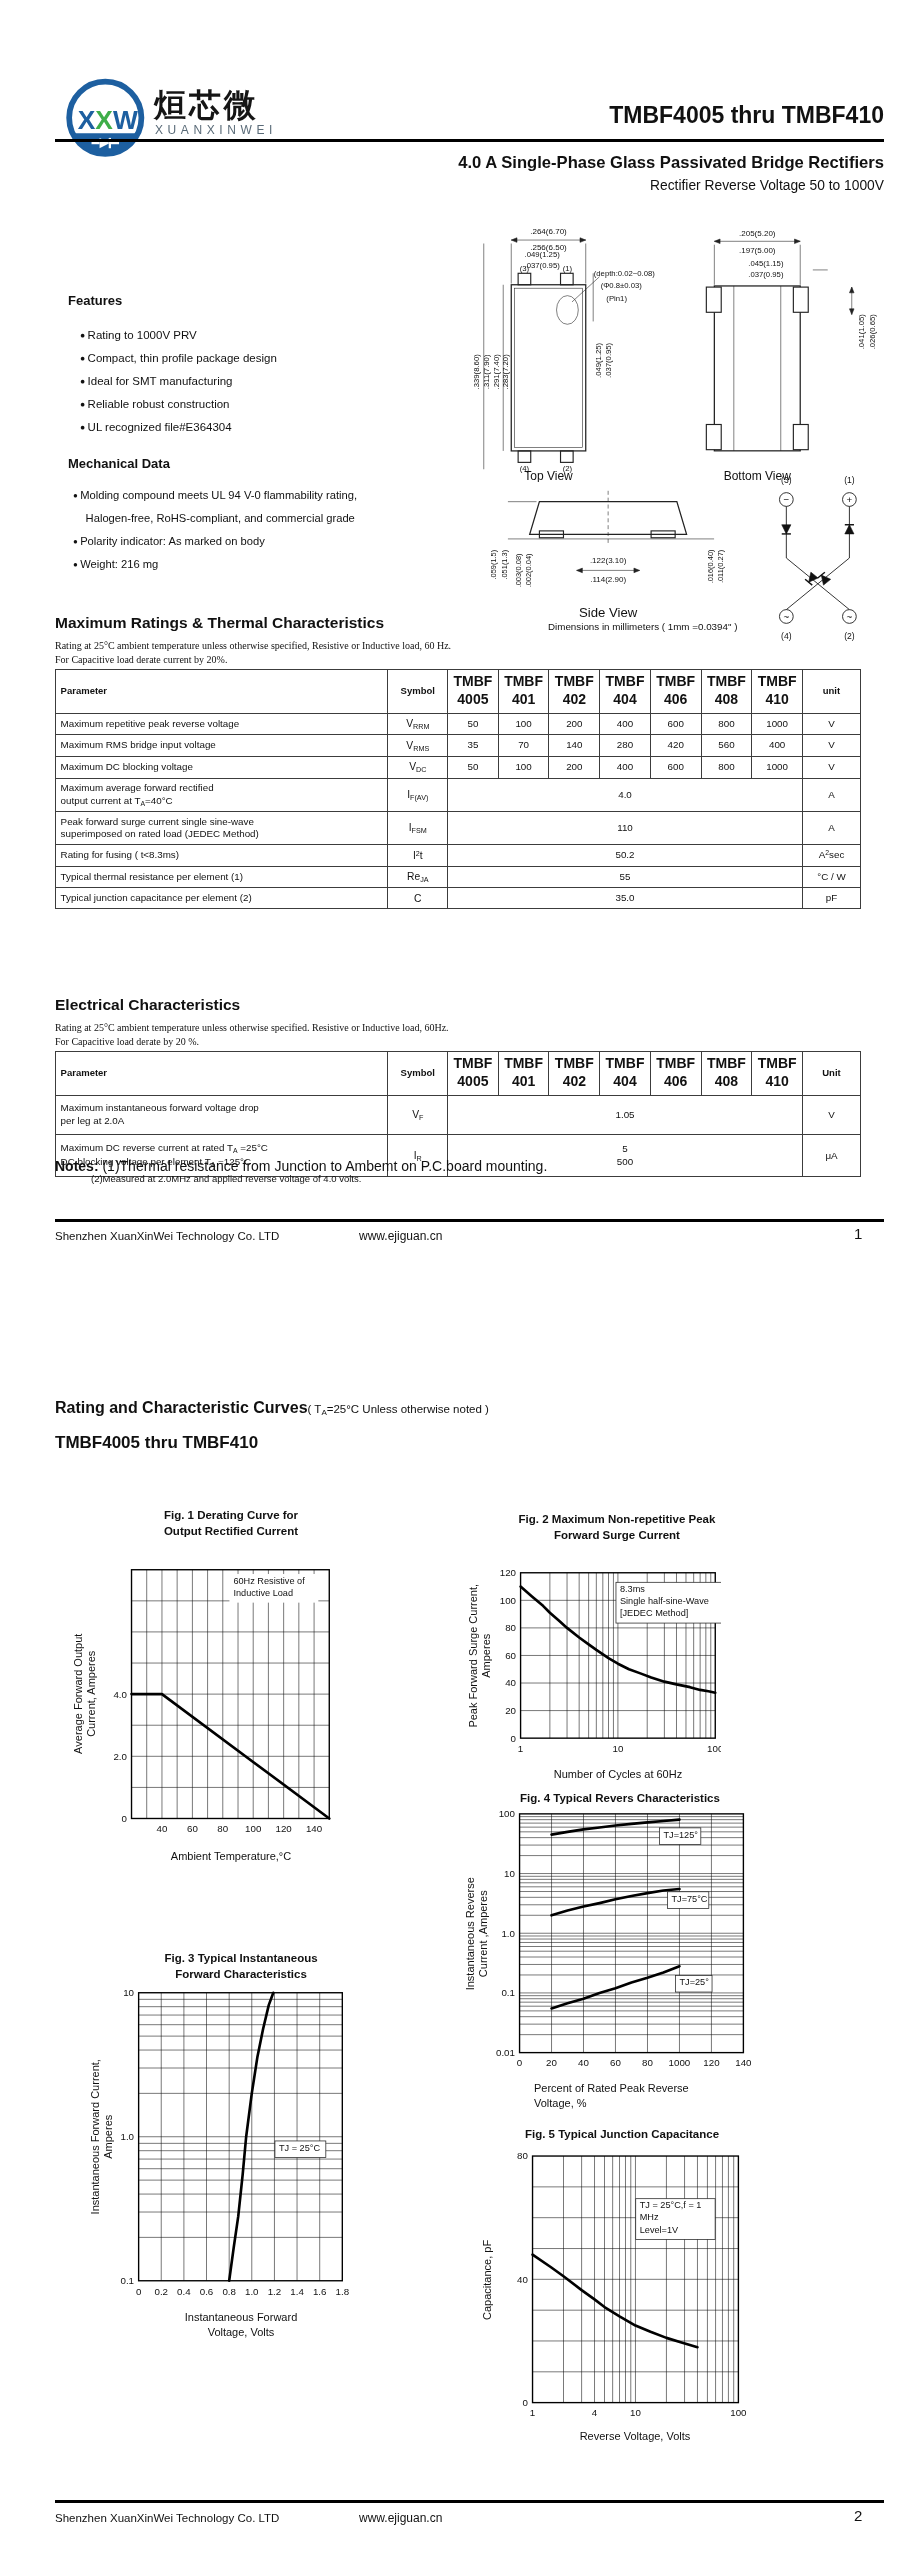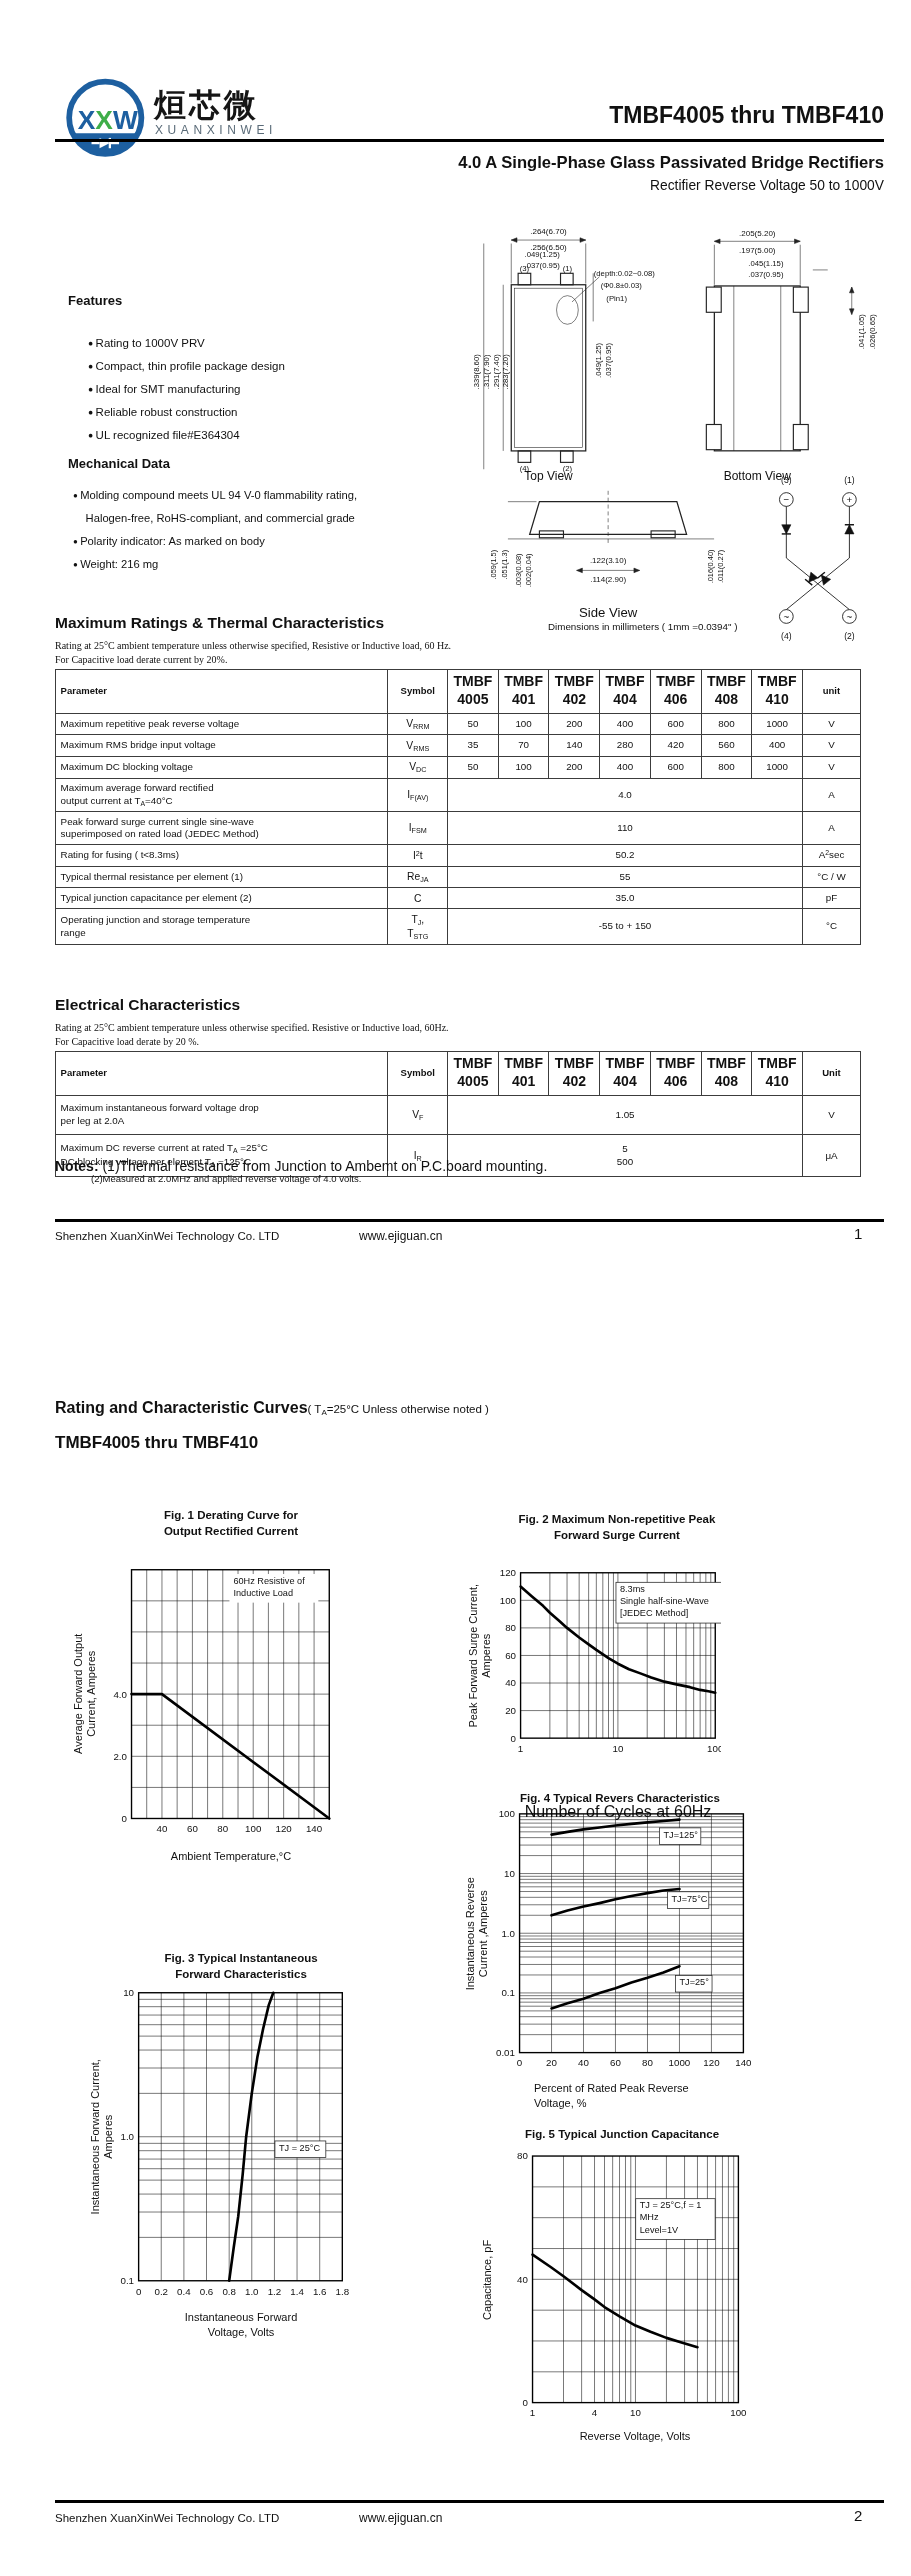--- a/index.html
+++ b/index.html
@@ -4,21 +4,21 @@
 <style>
   html,body{margin:0;padding:0;background:#e8e8e8;}
   body{font-family:"Liberation Sans",sans-serif;color:#111;}
   .page{position:relative;width:912px;height:2576px;background:#fff;margin:0 auto;overflow:hidden;}
   .abs{position:absolute;}
   .b{font-weight:bold;}
   .rt{text-align:right;}
   .rule{position:absolute;background:#000;}
   .h1{font-size:13px;font-weight:bold;}
   .h2{font-size:15.5px;font-weight:bold;}
-  .bullet-list{font-size:11.5px;line-height:23px;list-style:none;margin:12px;padding:0;}
+  .bullet-list{font-size:11.5px;line-height:23px;list-style:none;margin:4px;padding:0;}
   .bullet-list li::before{content:"● ";font-size:8.6px;vertical-align:1.1px;}
   .mech-line{font-size:11.2px;line-height:23px;}
   .mech-line.bl::before{content:"●";font-size:8px;margin-right:2.3px;vertical-align:1.1px;}
   .mech-line.cont{padding-left:12.6px;}
   .small-note{font-size:10px;line-height:13.8px;font-family:Liberation Serif, serif;}
   .dtable{border-collapse:collapse;table-layout:fixed;width:806px;font-size:9.8px;border-top:1.7px solid #222;border-bottom:1.7px solid #222;}
   .dtable th,.dtable td{border:0.9px solid #3c3c3c;padding:3.4px 4.6px;text-align:center;vertical-align:middle;line-height:1.28;}
   .dtable th{font-size:9.5px;}
   .dtable th.thn{font-weight:bold;font-size:14px;}
   .dtable .pl{text-align:left;}
@@ -310,26 +310,20 @@
           <td class="pl">Typical  thermal resistance per element (1)</td>
           <td class="sym">Re<span class="sb">JA</span></td>
           <td colspan="7">55</td>
           <td>°C / W</td>
         </tr>
         <tr>
           <td class="pl">Typical junction capacitance per element (2)</td>
           <td class="sym">C</td>
           <td colspan="7">35.0</td>
           <td>pF</td>
-        </tr>
-        <tr>
-          <td class="pl">Operating junction and storage temperature<br>range</td>
-          <td class="sym">T<span class="sb">J</span>,<br>T<span class="sb">STG</span></td>
-          <td colspan="7">-55 to + 150</td>
-          <td>°C</td>
         </tr>
       </tbody>
     </table>
 
   <div class="abs h2" style="left:55px;top:996px;">Electrical Characteristics</div>
   <div class="abs small-note" style="left:55px;top:1021px;">Rating at 25°C ambient temperature unless otherwise specified. Resistive or Inductive load, 60Hz.</div>
   <div class="abs small-note" style="left:55px;top:1035px;">For Capacitive load derate by 20 %.</div>
   <table class="abs dtable etable" style="left:55px;top:1051px;" id="electrical-table">
       <colgroup>
         <col style="width: 41.3%;">
@@ -475,21 +469,21 @@
         <text x="224.5" y="322" font-size="17" text-anchor="middle" fill="#111">10</text>
         <text x="394.0" y="322" font-size="17" text-anchor="middle" fill="#111">100</text>
         <text x="47" y="16.0" font-size="17" text-anchor="end" fill="#111">120</text>
         <text x="47" y="64.0" font-size="17" text-anchor="end" fill="#111">100</text>
         <text x="47" y="112.0" font-size="17" text-anchor="end" fill="#111">80</text>
         <text x="47" y="160.0" font-size="17" text-anchor="end" fill="#111">60</text>
         <text x="47" y="208.0" font-size="17" text-anchor="end" fill="#111">40</text>
         <text x="47" y="256.0" font-size="17" text-anchor="end" fill="#111">20</text>
         <text x="47" y="304.0" font-size="17" text-anchor="end" fill="#111">0</text>
       </svg></div>
-  <div class="fxlabel" style="left:521px;top:1804px;width:194px;font-size:16px;">Number of Cycles at 60Hz</div>
+  <div class="fxlabel" style="left:521px;top:1767px;width:194px;font-size:11px;">Number of Cycles at 60Hz</div>
 
   <div class="ftitle" style="left:488px;top:1791px;width:264px;">
     <div>Fig. 4 Typical Revers Characteristics</div>
   </div>
   <div class="rot" style="left:386px;top:1920px;width:184px;height:27.5px;">
     <div>Instantaneous Reverse</div>
     <div>Current ,Amperes</div>
   </div>
   <div class="abs" id="m-fig4" style="left:488px;top:1808px;"><svg xmlns="http://www.w3.org/2000/svg" width="264" height="270" viewBox="0 0 460 470">
         <line x1="110.7" y1="10" x2="110.7" y2="426" stroke="#141414" stroke-width="1"></line>

